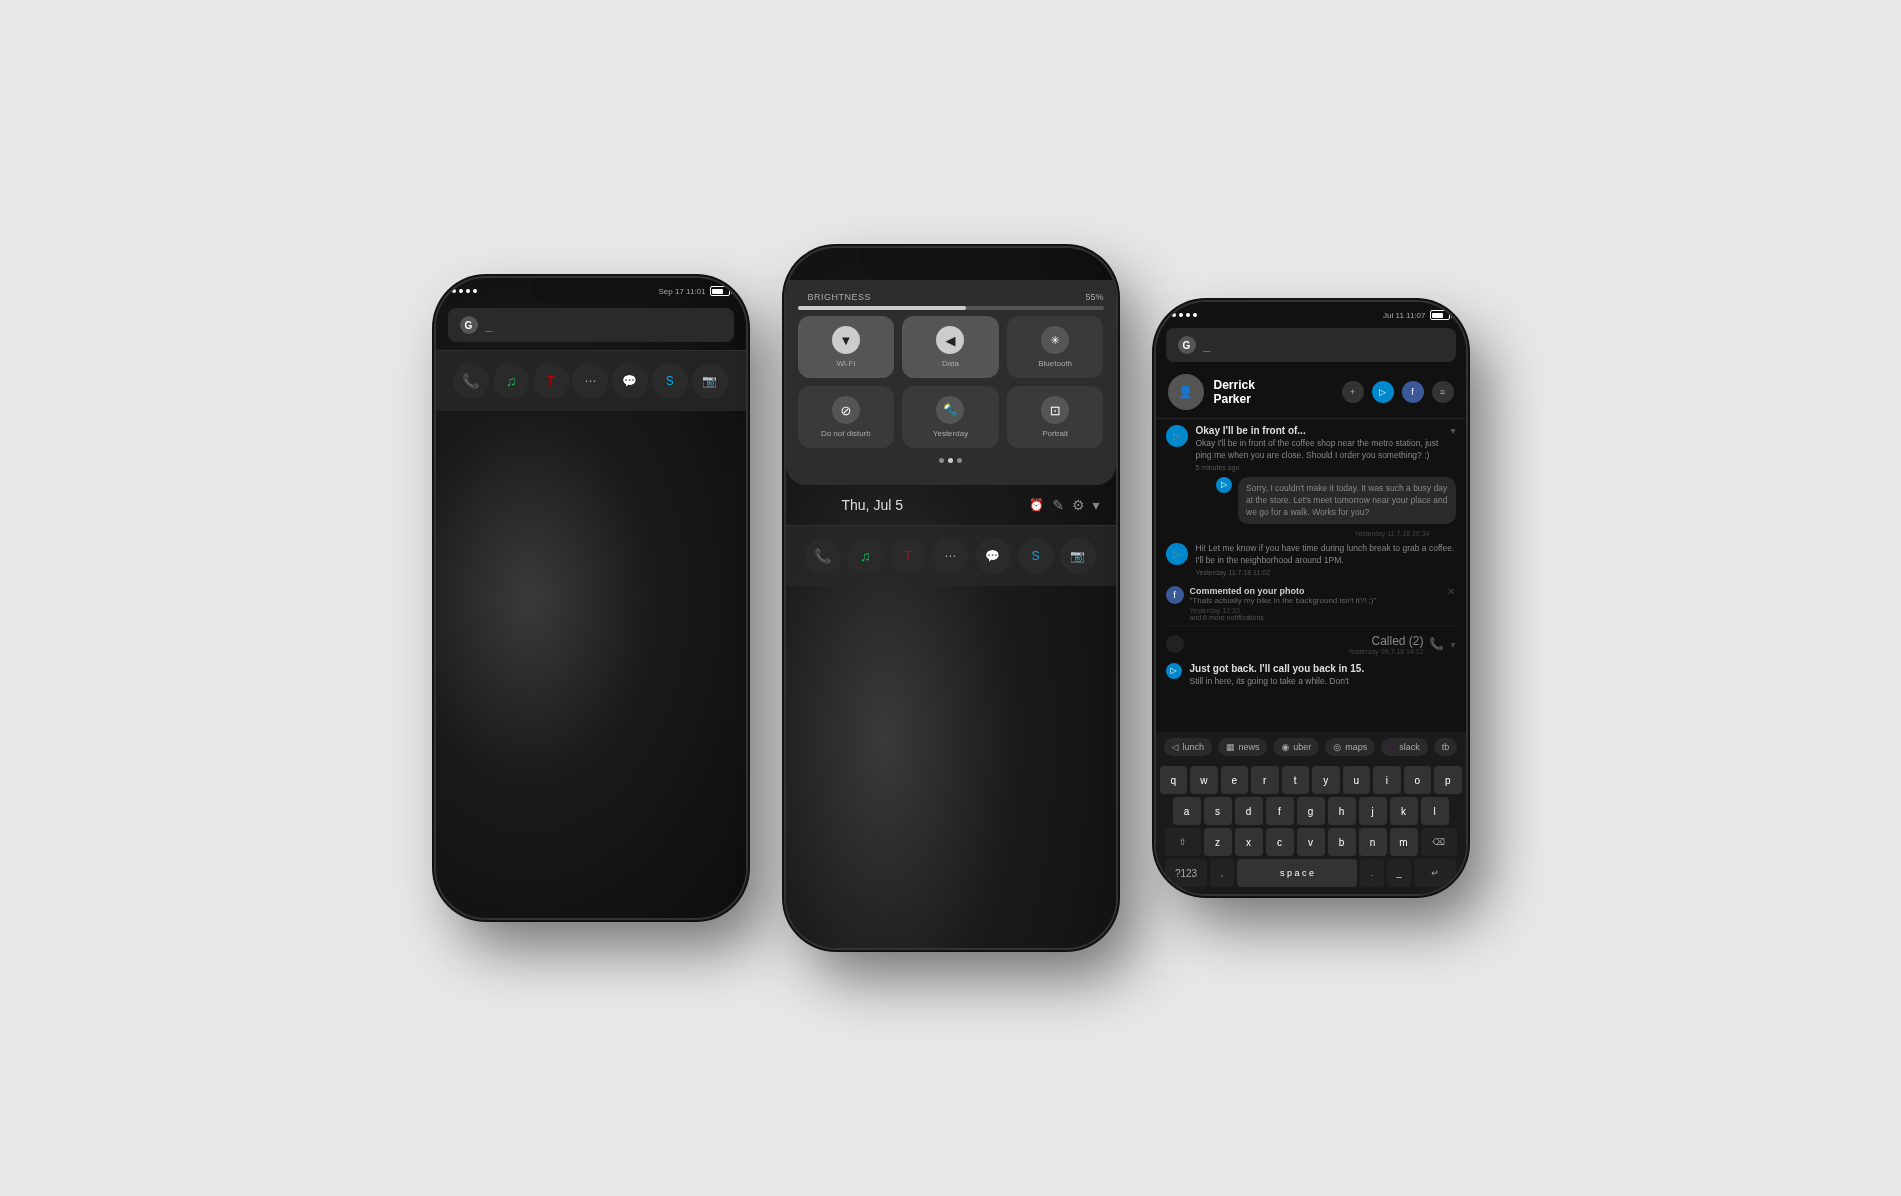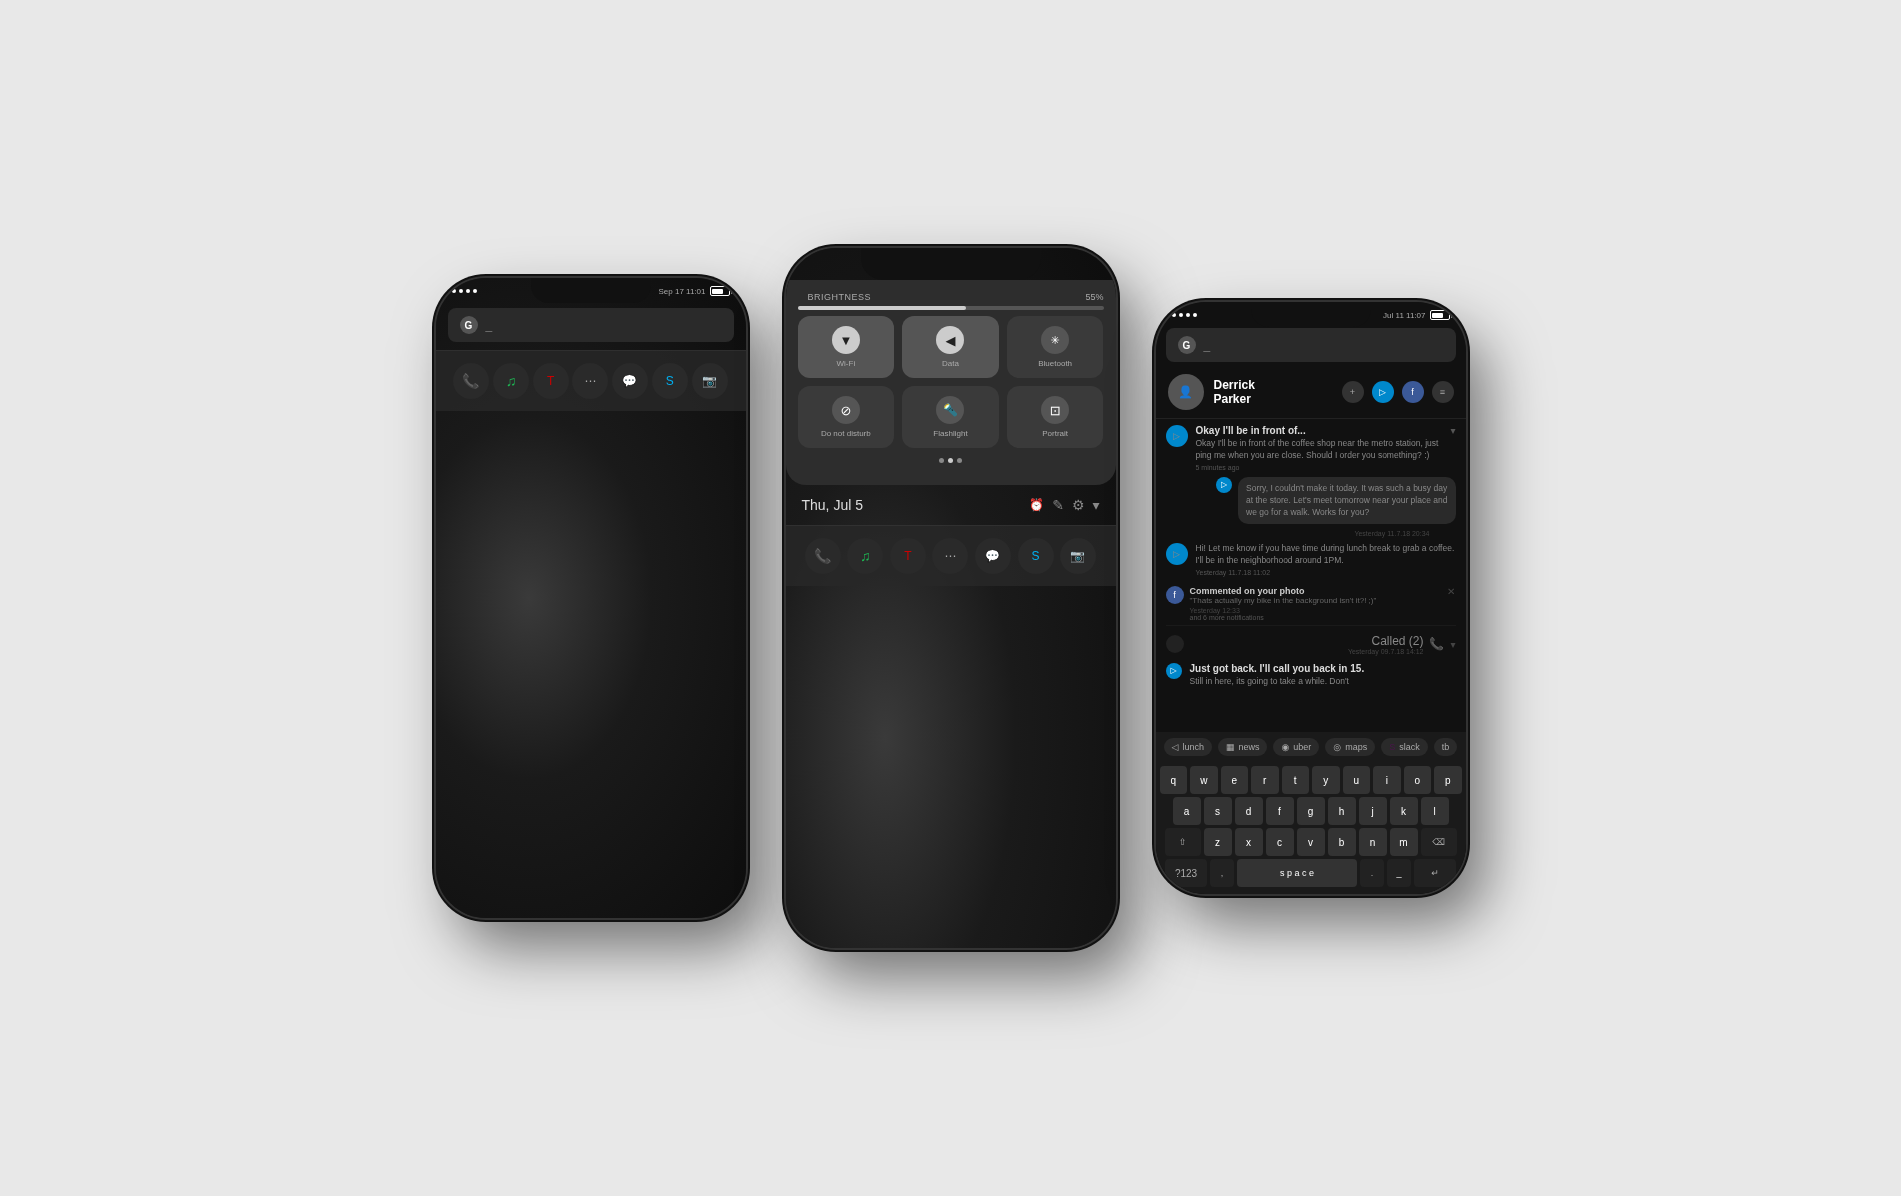--- a/index.html
+++ b/index.html
@@ -321,20 +321,21 @@
       align-items: center;
       padding: 12px 16px;
       gap: 8px;
     }
 
     .date-text {
       font-size: 14px;
       color: #ddd;
       font-weight: 500;
       flex: 1;
+      margin-left: 40px;
     }
 
     
     .screen-3 {
       background: #111;
     }
 
     .contact-header {
       padding: 8px 12px;
       display: flex;
@@ -562,21 +563,21 @@
         <div class="qs-tile">
           <div class="qs-tile-icon" style="font-size:11px;">✳</div>
           <span class="qs-tile-label">Bluetooth</span>
         </div>
         <div class="qs-tile">
           <div class="qs-tile-icon">⊘</div>
           <span class="qs-tile-label">Do not disturb</span>
         </div>
         <div class="qs-tile">
           <div class="qs-tile-icon" style="font-size:12px;">🔦</div>
-          <span class="qs-tile-label">Flashlight</span>
+          <span class="qs-tile-label">Yesterday</span>
         </div>
         <div class="qs-tile">
           <div class="qs-tile-icon">⊡</div>
           <span class="qs-tile-label">Portrait</span>
         </div>
       </div>
 
       <div class="qs-dots">
         <div class="qs-dot"></div>
         <div class="qs-dot active"></div>

